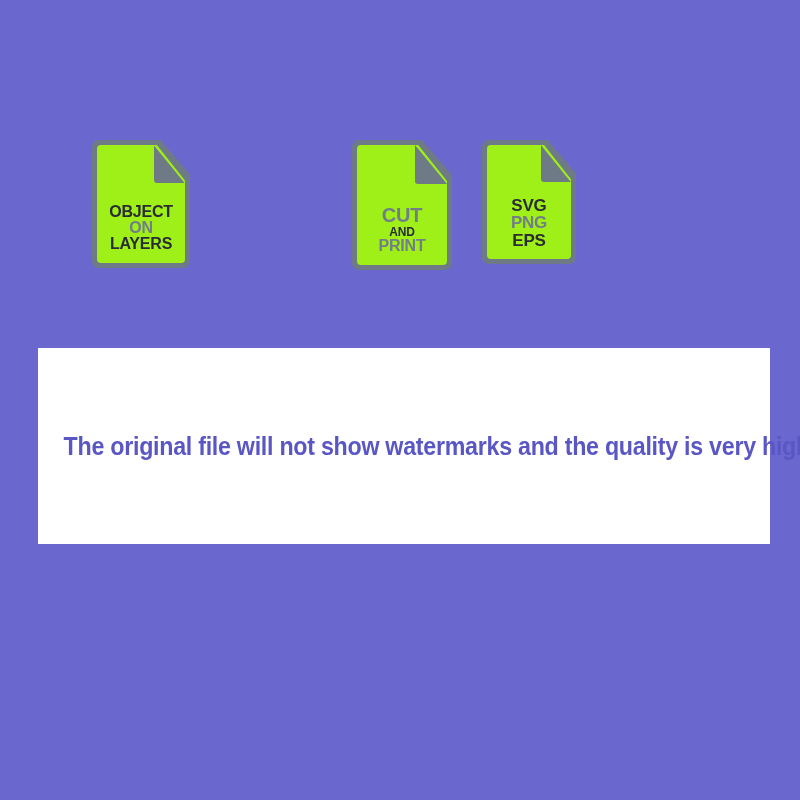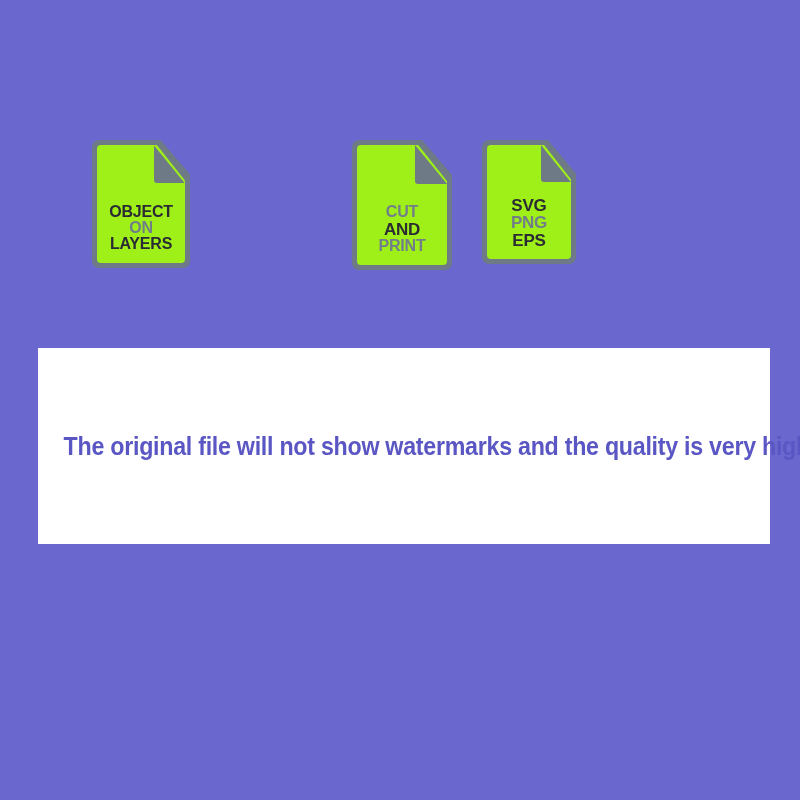--- a/index.html
+++ b/index.html
@@ -138,22 +138,22 @@
           <span class="badge-line dark" style="font-size: 16px;">OBJECT</span>
           <span class="badge-line gray" style="font-size: 16px;">ON</span>
           <span class="badge-line dark" style="font-size: 16px;">LAYERS</span>
         </div>
       </div>
       <div class="badge" style="left: 352px; top: 2px; width: 100px; height: 130px;">
         <div class="badge-plate"></div>
         <div class="badge-sheet"></div>
         <div class="badge-fold"></div>
         <div class="badge-text">
-          <span class="badge-line gray" style="font-size: 16px;">CUT</span>
-          <span class="badge-line dark" style="font-size: 17px;">AND</span>
+          <span class="badge-line gray" style="font-size: 20px;">CUT</span>
+          <span class="badge-line dark" style="font-size: 12px;">AND</span>
           <span class="badge-line gray" style="font-size: 16px;">PRINT</span>
         </div>
       </div>
       <div class="badge" style="left: 482px; top: 2px; width: 94px; height: 124px;">
         <div class="badge-plate"></div>
         <div class="badge-sheet"></div>
         <div class="badge-fold"></div>
         <div class="badge-text">
           <span class="badge-line dark" style="font-size: 17px;">SVG</span>
           <span class="badge-line gray" style="font-size: 17px;">PNG</span>

